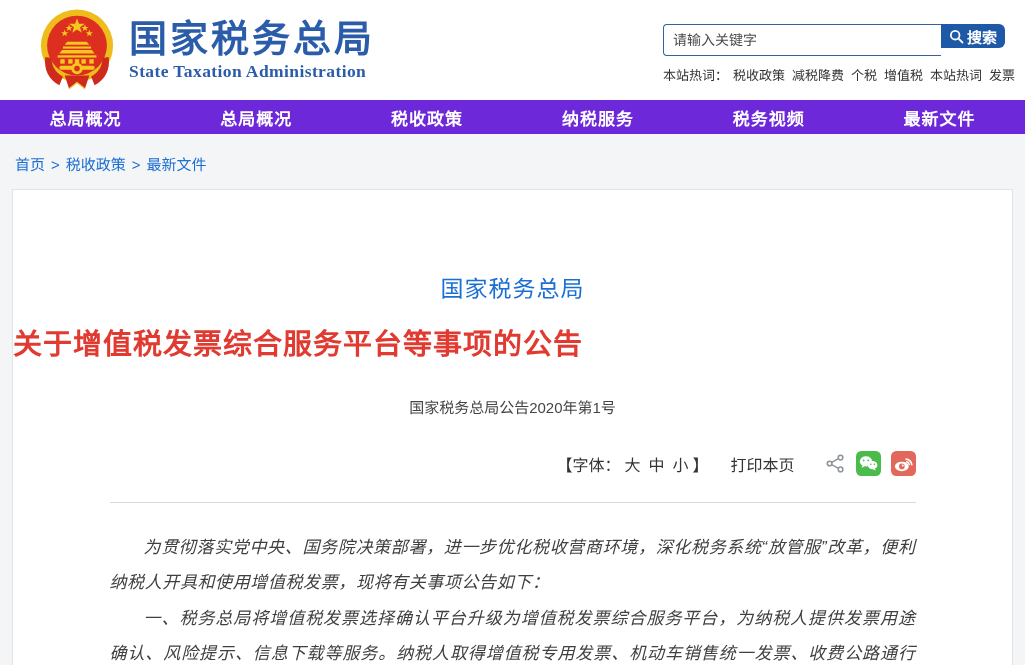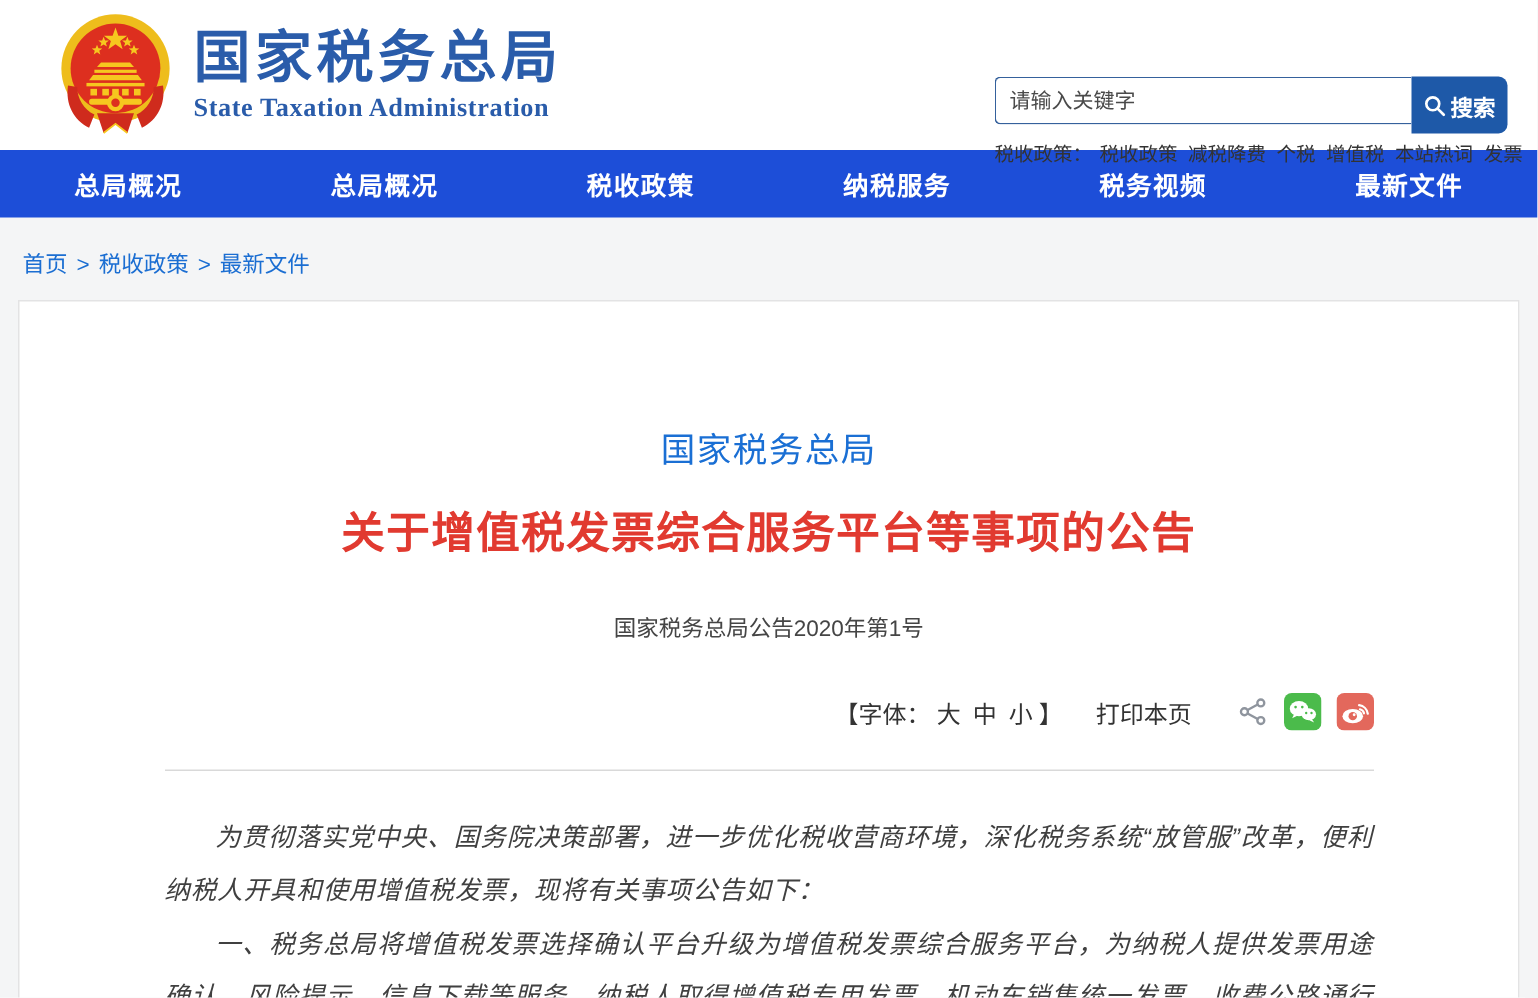--- a/index.html
+++ b/index.html
@@ -8,49 +8,49 @@
 
   
   .site-header { height:100px; background:#ffffff; position:relative; }
   .logo-link { position:absolute; left:33px; top:6px; display:flex; align-items:center; cursor:pointer; }
   .emblem { width:88px; height:88px; }
   .logo-text { margin-left:8px; }
   .logo-cn { color:#2a5caa; font-size:38px; font-weight:bold; letter-spacing:3px; line-height:40px; }
   .logo-en { color:#2a5caa; font-family:"Liberation Serif","DejaVu Serif",serif;
              font-weight:bold; font-size:17.5px; letter-spacing:0.4px; margin-top:2px; }
 
-  .search-area { position:absolute; right:20px; top:24px; width:342px;margin-top:27px; }
+  .search-area { position:absolute; right:20px; top:24px; width:342px; }
   .search-row { display:flex; height:32px; }
   .search-input { flex:1; height:32px; border:1px solid #35619c; border-right:none;
     border-radius:4px 0 0 4px; padding:0 9px; font-size:14px; color:#333; outline:none; }
   .search-input::placeholder { color:#4a4a4a; }
-  .search-btn { width:64px; height:38px; border:none; background:#1e59a8; color:#fff;
+  .search-btn { width:64px; height:24px; border:none; background:#1e59a8; color:#fff;
     font-size:15px; font-weight:bold; border-radius:0 6px 6px 0; display:flex;
     align-items:center; justify-content:center; gap:3px; cursor:pointer; }
   .hotwords { margin-top:9px; font-size:13px; color:#333; white-space:nowrap; }
   .hotwords a { color:#333; text-decoration:none; margin-right:7px; cursor:pointer; }
   .hotwords .hw-label { margin-right:5px; }
 
   
-  .main-nav { height:45px; background:#1d4ed8; display:flex;justify-content:flex-end; }
+  .main-nav { height:34px; background:#6d28d9; display:flex; }
   .main-nav a { flex:1; display:flex; align-items:center; justify-content:center;
     color:#ffffff; font-size:17px; font-weight:bold; text-decoration:none;
     letter-spacing:1px; cursor:pointer; }
 
   
   .breadcrumb { padding:19px 0 15px 15px; font-size:15px; color:#1b6ed2; }
   .breadcrumb a { color:#1b6ed2; text-decoration:none; cursor:pointer; }
   .breadcrumb .sep { margin:0 6px; }
 
   
   .card { margin:0 12px; background:#ffffff; border:1px solid #e3e3e4;
     height:620px; padding-top:80px; }
   .agency { text-align:center; color:#1a6fd4; font-size:23px; font-weight:400;
     letter-spacing:1px; margin-bottom:16px; }
-  .doc-title { text-align:center; color:#e13a30; font-size:29px; font-weight:bold;
+  .doc-title { text-align:left; color:#e13a30; font-size:29px; font-weight:bold;
     letter-spacing:1px; margin-bottom:34px; }
   .doc-number { text-align:center; color:#454545; font-size:15px; margin-bottom:34px; }
 
   .content-col { width:806px; margin:0 auto; }
   .meta-row { display:flex; justify-content:flex-end; align-items:center;
     font-size:16px; color:#333; }
   .meta-row .fz { margin:0 4px; cursor:pointer; }
   .meta-row .bracket { color:#333; }
   .print-link { margin-left:22px; margin-right:20px; cursor:pointer; color:#333; }
   .icon-btn { display:inline-flex; align-items:center; justify-content:center;
@@ -106,21 +106,21 @@
       <input class="search-input" type="text" placeholder="请输入关键字" style="">
       <button class="search-btn">
         <svg width="15" height="15" viewBox="0 0 16 16">
           <circle cx="6.6" cy="6.6" r="4.6" fill="none" stroke="#ffffff" stroke-width="1.9"></circle>
           <line x1="10.2" y1="10.2" x2="14.4" y2="14.4" stroke="#ffffff" stroke-width="1.9" stroke-linecap="round"></line>
         </svg>
         <span>搜索</span>
       </button>
     </div>
     <div class="hotwords">
-      <span class="hw-label">税收政策：</span><a>税收政策</a><a>减税降费</a><a>个税</a><a>增值税</a><a>本站热词</a><a>发票</a>
+      <span class="hw-label">本站热词：</span><a>税收政策</a><a>减税降费</a><a>个税</a><a>增值税</a><a>本站热词</a><a>发票</a>
     </div>
   </div>
 </header>
 
 <nav class="main-nav">
   <a>总局概况</a>
   <a>总局概况</a>
   <a>税收政策</a>
   <a>纳税服务</a>
   <a>税务视频</a>

